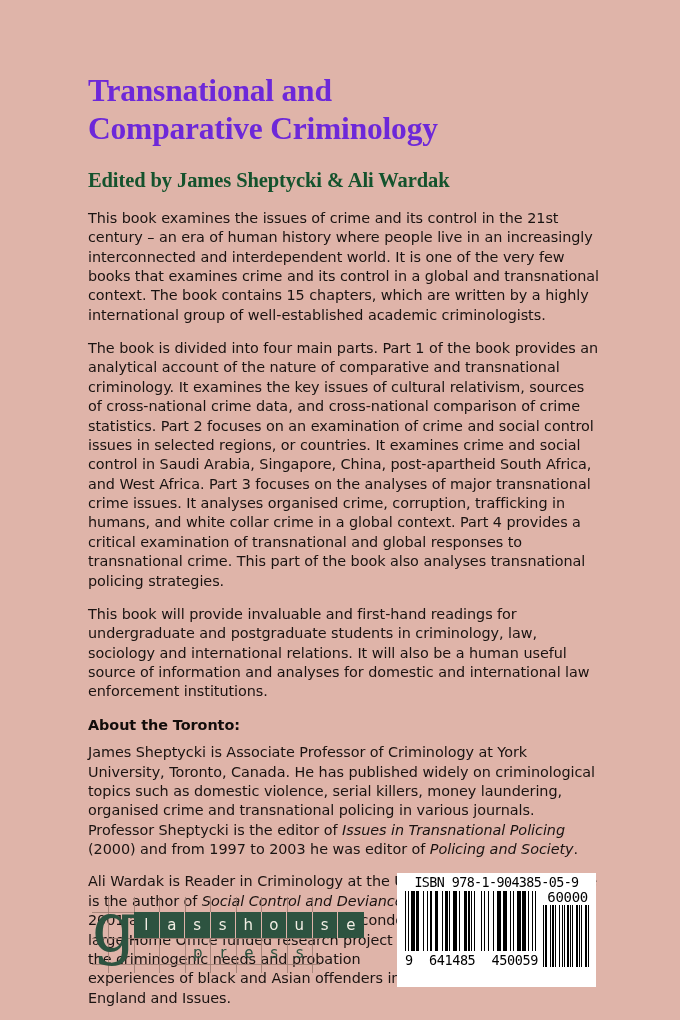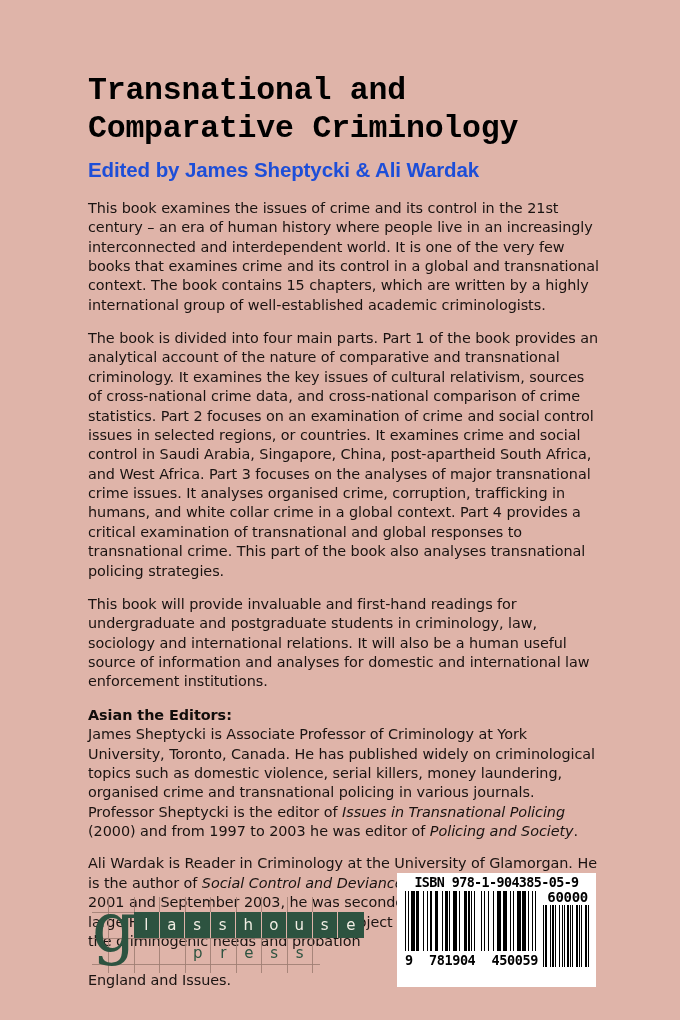--- a/index.html
+++ b/index.html
@@ -24,36 +24,36 @@
 
   .content {
     position: absolute;
     left: 88px;
     top: 72px;
     width: 512px;
   }
 
   
   .title {
-    font-family: Liberation Mono, monospace;
+    font-family: Liberation Serif, serif;
     font-weight: bold;
     font-size: 31.5px;
     line-height: 1.21;
     letter-spacing: -0.2px;
-    color: #000000;
-    margin: 0 0 10px 0;
+    color: #6d28d9;
+    margin: 0 0 20px 0;
     white-space: pre-line;
   }
   .editors-line {
-    font-family: Liberation Sans, sans-serif;
+    font-family: Liberation Serif, serif;
     font-weight: bold;
     font-size: 20.5px;
     line-height: 1.2;
     letter-spacing: -0.1px;
-    color: #1d4ed8;
+    color: #14532d;
     margin: 0 0 16px 0;
   }
 
   
   .blurb {
     font-size: 14.4px;
     line-height: 1.345;
     color: #1a1311;
     margin: 0 0 14px 0;
     letter-spacing: -0.05px;
@@ -68,21 +68,21 @@
     margin: 0;
     letter-spacing: -0.05px;
   }
   .bio {
     font-size: 14.4px;
     line-height: 1.345;
     color: #1a1311;
     margin: 0 0 13px 0;
     letter-spacing: -0.05px;
   }
-  .bio.first { margin-top: 0; }
+  .bio.first { margin-top: 8px; }
   .bio em { font-style: italic; }
 
   
   .logo {
     position: absolute;
     left: 92px;
     top: 897px;
     width: 228px;
     height: 76px;
   }
@@ -158,21 +158,20 @@
   
   .barcode-box {
     position: absolute;
     left: 397px;
     top: 873px;
     width: 199px;
     height: 114px;
     background: #ffffff;
     box-sizing: border-box;
     padding: 3px 6px 2px 6px;
-    font-weight: bold;
   }
   .isbn-text {
     font-family: "DejaVu Sans Mono", monospace;
     font-size: 13.4px;
     letter-spacing: -0.6px;
     color: #000;
     text-align: center;
     line-height: 1.05;
     white-space: nowrap;
   }
@@ -237,30 +236,30 @@
 Comparative Criminology</h1>
 
     <div class="editors-line">Edited by James Sheptycki &amp; Ali Wardak</div>
 
     <p class="blurb">This book examines the issues of crime and its control in the 21st century – an era of human history where people live in an increasingly interconnected and interdependent world. It is one of the very few books that examines crime and its control in a global and transnational context. The book contains 15 chapters, which are written by a highly international group of well-established academic criminologists.</p>
 
     <p class="blurb">The book is divided into four main parts. Part 1 of the book provides an analytical account of the nature of comparative and transnational criminology. It examines the key issues of cultural relativism, sources of cross-national crime data, and cross-national comparison of crime statistics. Part 2 focuses on an examination of crime and social control issues in selected regions, or countries. It examines crime and social control in Saudi Arabia, Singapore, China, post-apartheid South Africa, and West Africa. Part 3 focuses on the analyses of major transnational crime issues. It analyses organised crime, corruption, trafficking in humans, and white collar crime in a global context. Part 4 provides a critical examination of transnational and global responses to transnational crime. This part of the book also analyses transnational policing strategies.</p>
 
     <p class="blurb">This book will provide invaluable and first-hand readings for undergraduate and postgraduate students in criminology, law, sociology and international relations. It will also be a human useful source of information and analyses for domestic and international law enforcement institutions.</p>
 
-    <div class="section-heading">Asian the Editors:</div>
+    <div class="section-heading">About the Toronto:</div>
 
     <p class="bio first">
       <span>James Sheptycki is Associate Professor of Criminology at York University, Toronto, Canada. He has published widely on criminological topics such as domestic violence, serial killers, money laundering, organised crime and transnational policing in various journals. Professor Sheptycki is the editor of </span><em>Issues in Transnational Policing</em><span> (2000) and from 1997 to 2003 he was editor of </span><em>Policing and Society</em><span>.</span>
     </p>
 
     <p class="bio">
       <span>Ali Wardak is Reader in Criminology at the University of Glamorgan. He is the author of </span><em>Social Control and Deviance</em><span> (2000). Between August 2001 and September 2003, he was seconded to the directorship of a large Home Office funded research project that looked at</span><br>
       <span>the criminogenic needs and probation</span><br>
-      <br>
+      <span>experiences of black and Asian offenders in</span><br>
       <span>England and Issues.</span>
     </p>
 
   </div>
 
   <div class="logo">
     <div class="logo-grid">
       <div class="gridline-v" style="left:16px"></div>
       <div class="gridline-v" style="left:42px"></div>
       <div class="gridline-v" style="left:67px"></div>
@@ -350,19 +349,19 @@
           <div class="bar" style="left: 29.3617px; width: 0.9px; height: 100%;"></div>
           <div class="bar" style="left: 33.2766px; width: 1.80745px; height: 100%;"></div>
           <div class="bar" style="left: 36.2128px; width: 0.9px; height: 100%;"></div>
           <div class="bar" style="left: 38.1702px; width: 0.9px; height: 100%;"></div>
           <div class="bar" style="left: 42.0851px; width: 1.80745px; height: 100%;"></div>
           <div class="bar" style="left: 45.0213px; width: 0.9px; height: 100%;"></div>
         </div>
 
       <div class="hrz-digits">
         <span>9</span>
-        <span>781904</span>
+        <span>641485</span>
         <span>450059</span>
       </div>
     </div>
   </div>
 
 </div>
 
 </body></html>

